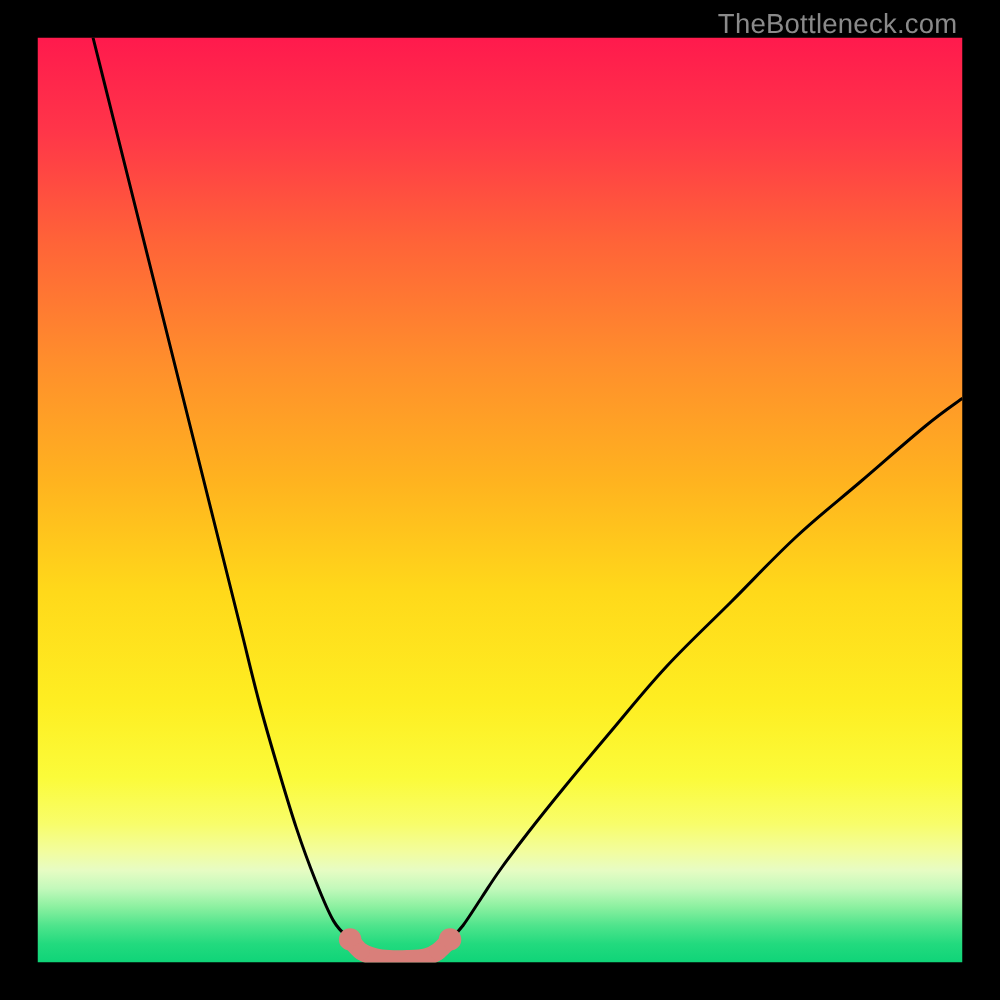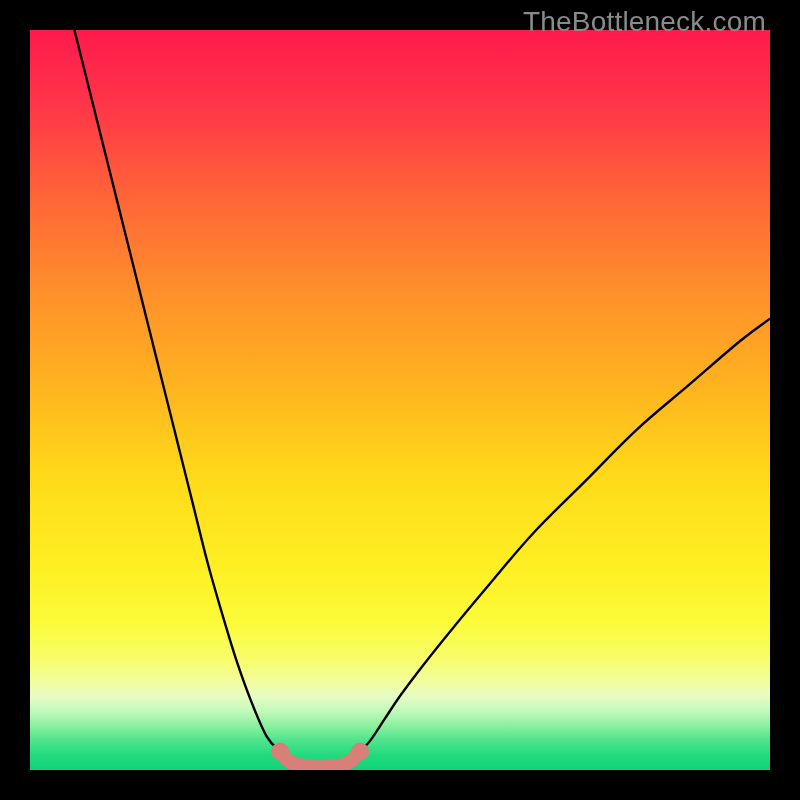--- a/index.html
+++ b/index.html
@@ -24,21 +24,21 @@
     left: 0;
     top: 0;
     width: 740px;
     height: 740px;
   }
   .watermark {
     position: absolute;
     top: 6px;
     right: 34px;
     color: #8a8a8a;
-    font-size: 28px;
+    font-size: 22px;
     letter-spacing: 0.2px;
     font-weight: 500;
   }
 </style>
 </head>
 <body>
 
 <div class="frame">
   <svg class="plot-area" viewBox="0 0 740 740">
     <defs>

